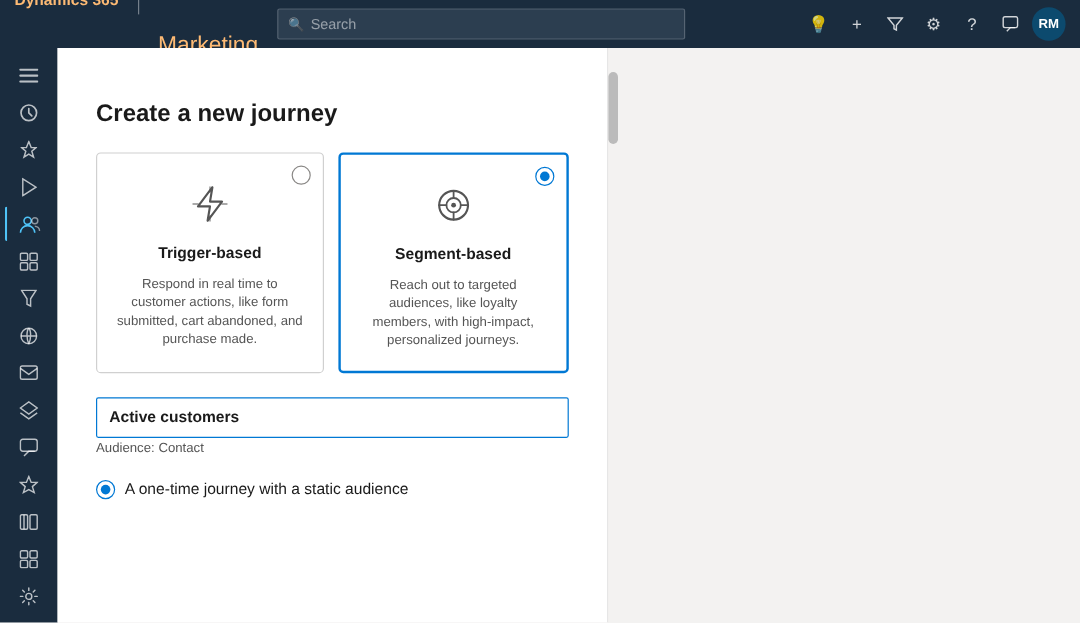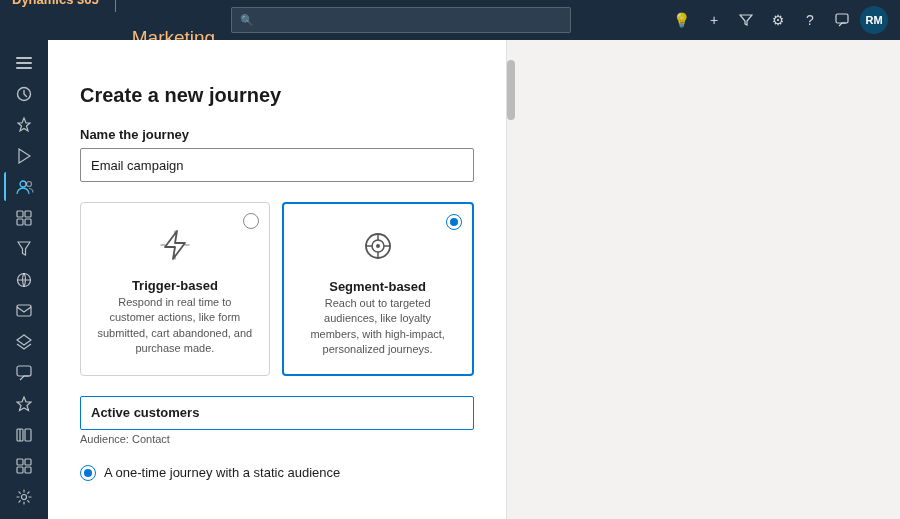--- a/index.html
+++ b/index.html
@@ -229,21 +229,21 @@
     .card-icon {
       font-size: 28px;
       margin: 8px 0;
       color: #444;
     }
 
     .card-title {
       font-size: 13px;
       font-weight: 600;
       color: #1a1a1a;
-      margin-bottom: 2px;
+      margin-bottom: 12px;
     }
 
     .card-desc {
       font-size: 11px;
       color: #555;
       line-height: 1.4;
     }
 
     
     .radio-circle {
@@ -316,20 +316,21 @@
 <body>
 
 <div class="top-nav">
   <div class="top-nav-brand">
     <span>Dynamics 365</span>
     <div class="divider"></div>
     <span class="app-name">Marketing</span>
   </div>
   <div class="search-bar">
     <span class="search-icon-top">🔍</span>
+    <input type="text" placeholder="Search" style="">
   </div>
   <div class="top-nav-icons">
     <div class="top-nav-icon">💡</div>
     <div class="top-nav-icon">+</div>
     <div class="top-nav-icon">
       <svg width="14" height="14" viewBox="0 0 14 14" fill="none">
         <path d="M1 2h12l-5 6v4l-2-1V8L1 2z" stroke="rgba(255,255,255,0.8)" stroke-width="1.2" fill="none"></path>
       </svg>
     </div>
     <div class="top-nav-icon">⚙</div>
@@ -441,24 +442,20 @@
         <path d="M8 1v2M8 13v2M1 8h2M13 8h2M2.9 2.9l1.4 1.4M11.7 11.7l1.4 1.4M2.9 13.1l1.4-1.4M11.7 4.3l1.4-1.4" stroke="rgba(255,255,255,0.7)" stroke-width="1.2" stroke-linecap="round"></path>
       </svg>
     </div>
   </div>
 
   <div class="content-area">
     <div class="form-panel">
 
       <h2 class="page-title">Create a new journey</h2>
 
-      <div class="section">
-        <label class="field-label">Name the journey</label>
-        <input type="text" class="text-input" value="Email campaign" style="">
-      </div>
 
       <div class="journey-type-section">
         <div class="journey-type-cards">
 
           <div class="journey-card">
             <div class="card-radio">
               <div class="radio-circle"></div>
             </div>
             <div class="card-icon trigger-icon">
               <svg width="36" height="36" viewBox="0 0 36 36" fill="none">

